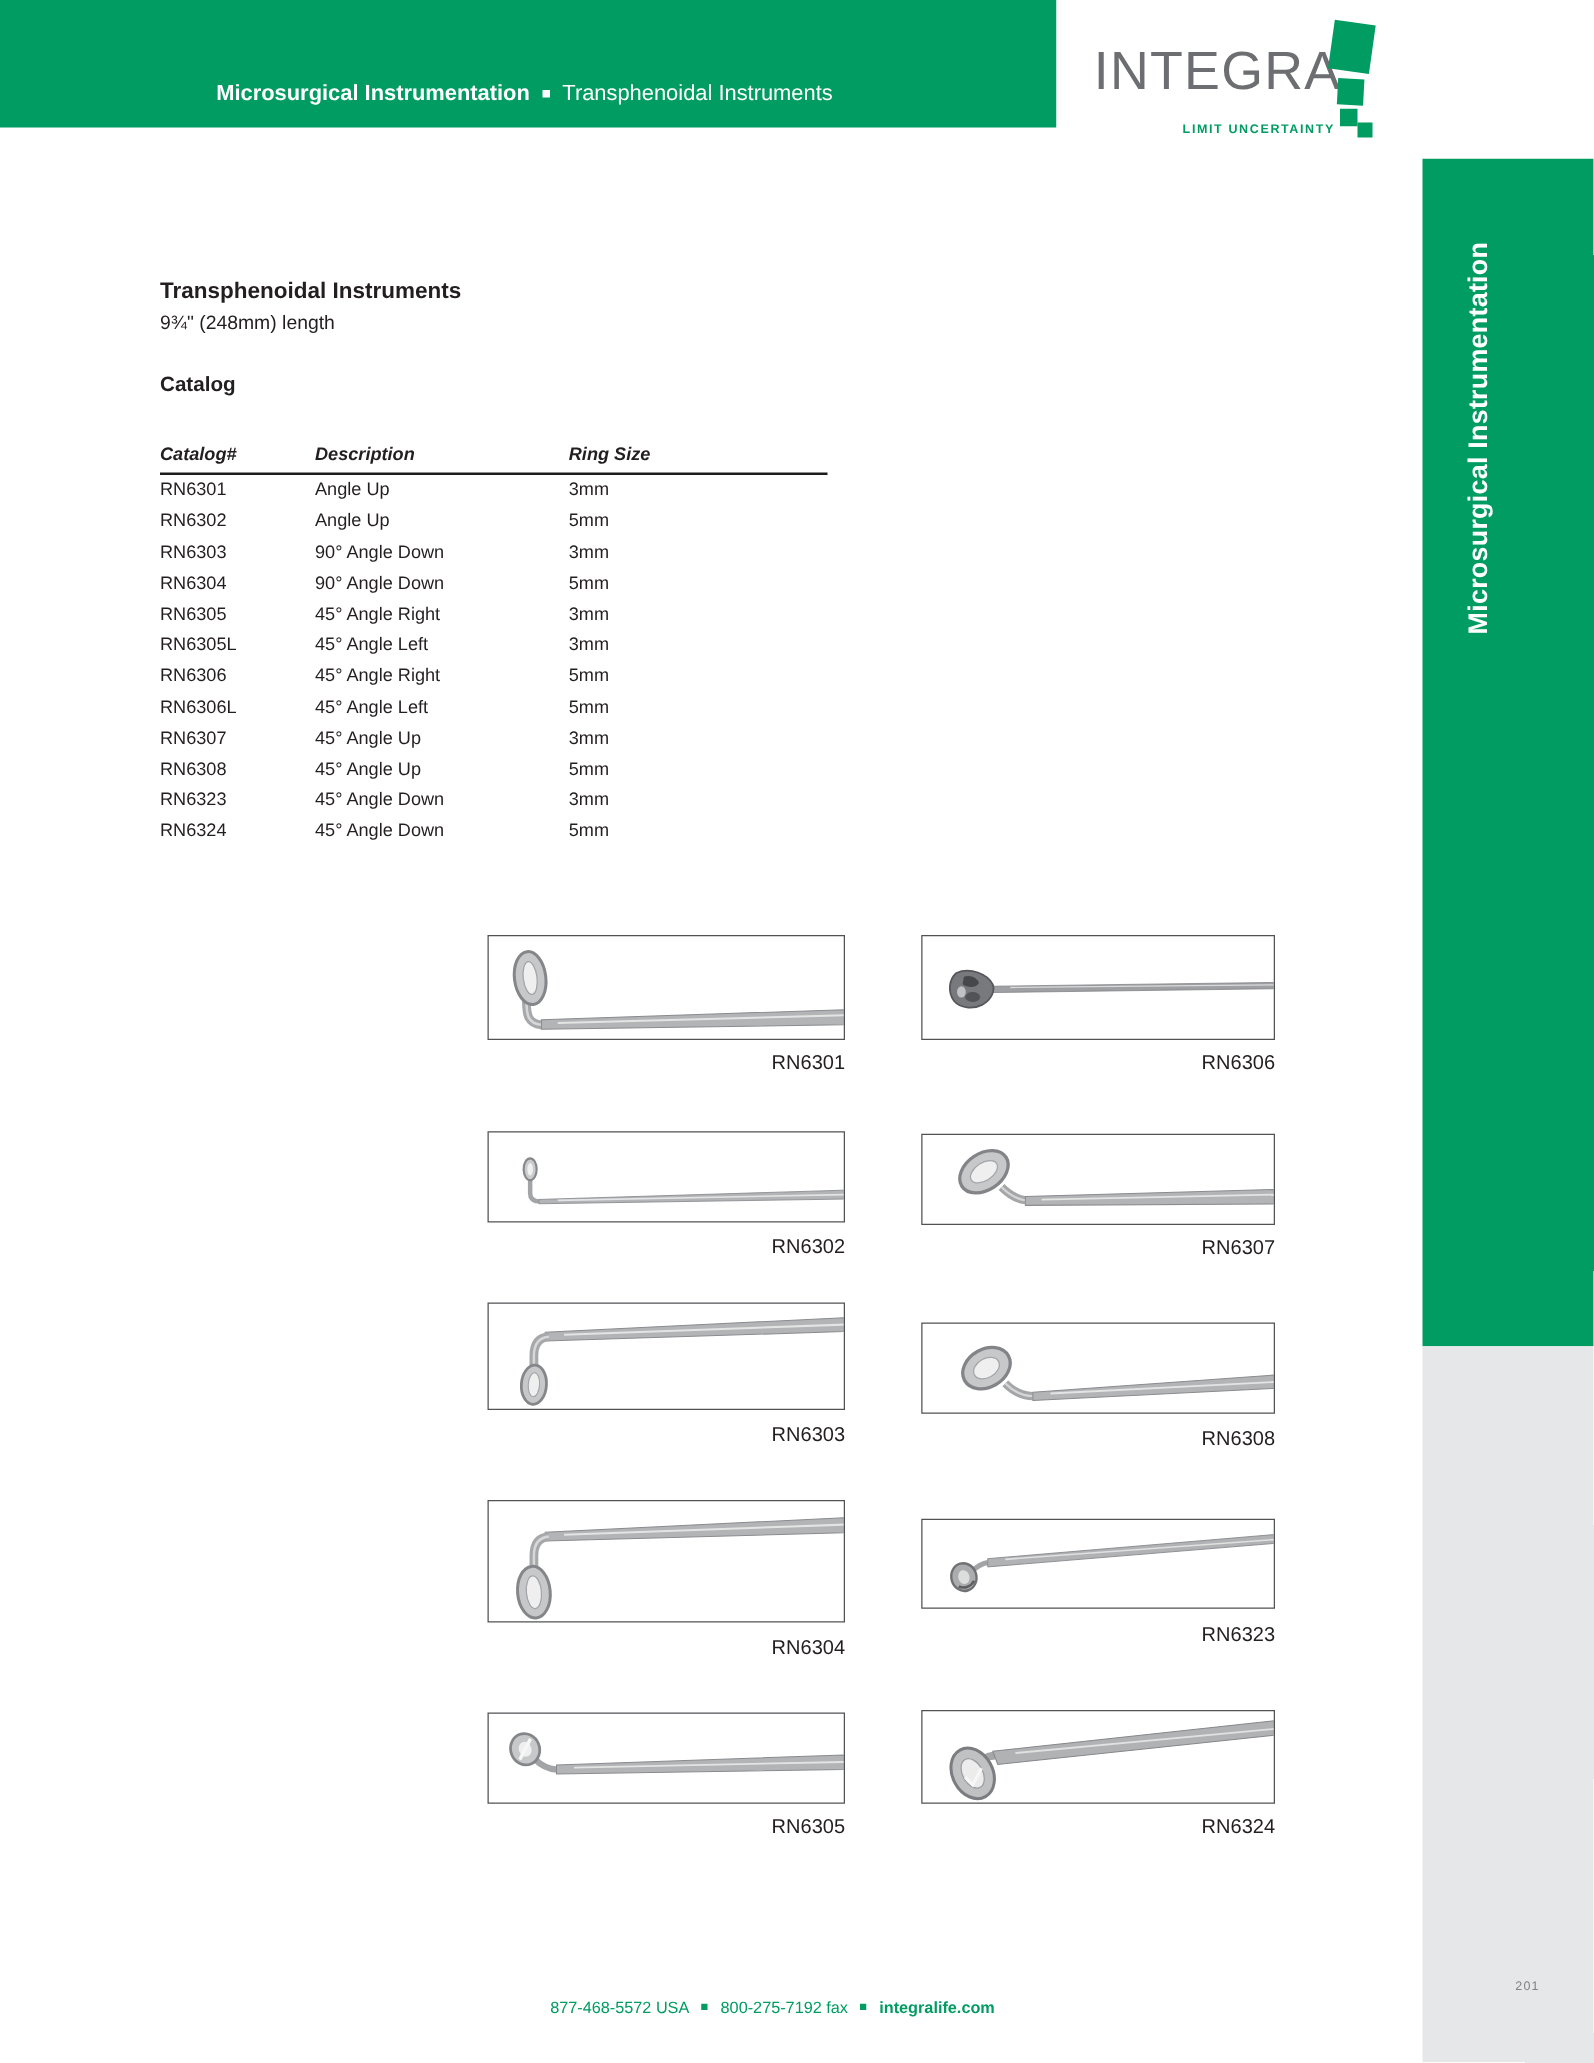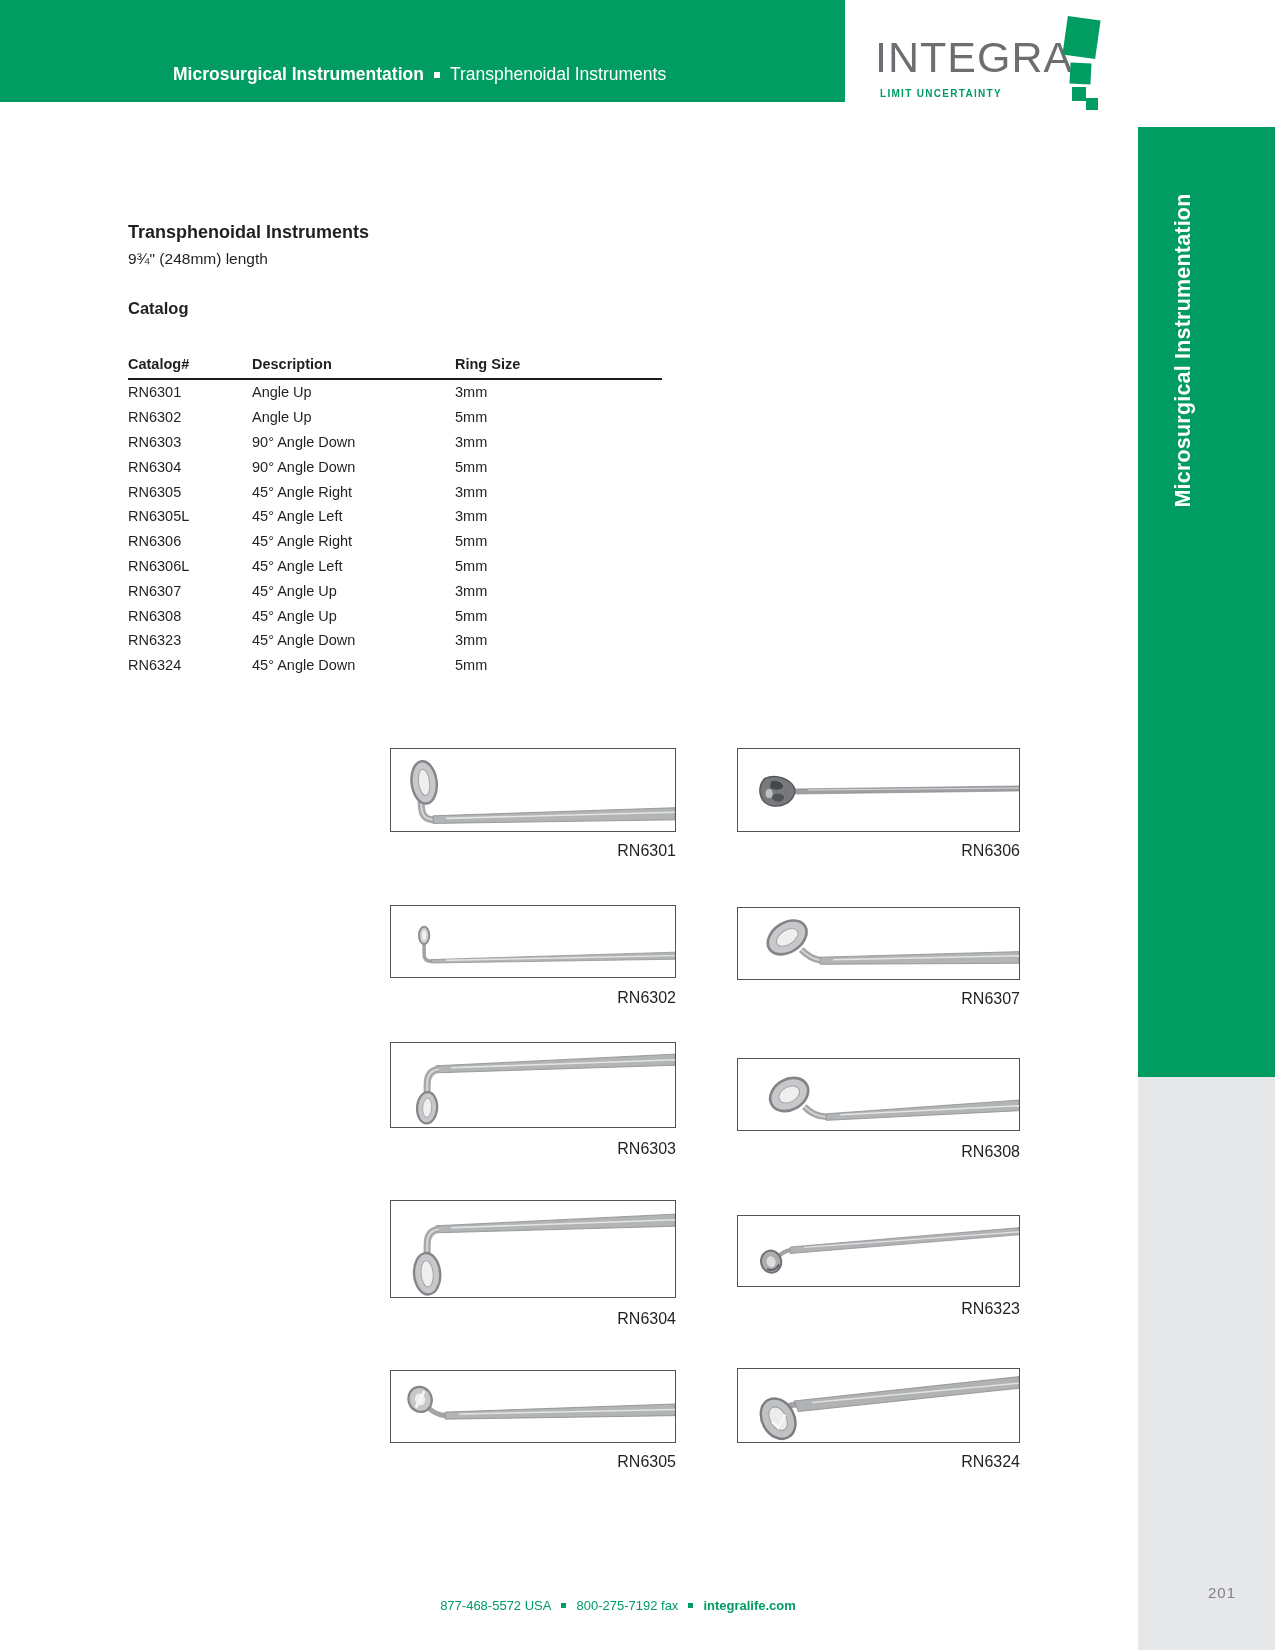--- a/index.html
+++ b/index.html
@@ -8,55 +8,55 @@
   
   .header-band{position:absolute;left:0;top:0;width:845px;height:102px;background:#009c62;}
   .header-title{position:absolute;left:173px;top:64px;display:flex;align-items:center;gap:10px;
                 color:#ffffff;font-size:17.5px;white-space:nowrap;}
   .header-title .bold{font-weight:700;}
   .sq-bullet{display:inline-block;width:6px;height:6px;background:#ffffff;}
   
   .logo{position:absolute;left:860px;top:10px;width:260px;height:110px;}
   .logo-word{position:absolute;left:15px;top:26px;font-size:43px;line-height:1;color:#6d6e71;
              letter-spacing:1px;font-weight:400;}
-  .logo-tag{position:absolute;left:20px;top:78px;width:188px;font-size:10px;
+  .logo-tag{position:absolute;left:20px;top:88px;width:188px;text-align:right;font-size:10px;
             font-weight:700;letter-spacing:1.3px;color:#009c62;white-space:nowrap;}
   .lsq{position:absolute;background:#009c62;}
   .lsq1{left:205px;top:8px;width:33px;height:39px;transform:rotate(8deg);}
   .lsq2{left:210px;top:53px;width:21px;height:21px;transform:rotate(3deg);}
   .lsq3{left:212px;top:77px;width:14px;height:14px;}
   .lsq4{left:226px;top:88px;width:12px;height:12px;}
   
   .side-band{position:absolute;left:1138px;top:127px;width:137px;height:950px;background:#009c62;}
   .gray-band{position:absolute;left:1138px;top:1077px;width:137px;height:573px;background:#e6e7e8;}
   .side-label-wrap{position:absolute;left:1138px;top:150px;width:90px;height:400px;
                    display:flex;align-items:center;justify-content:center;}
   .side-label{transform:rotate(-90deg);white-space:nowrap;color:#ffffff;font-size:21.5px;
               font-weight:700;letter-spacing:0.2px;}
   
   .doc-title{position:absolute;left:128px;top:222px;font-size:18px;font-weight:700;}
   .doc-sub{position:absolute;left:128px;top:250px;font-size:15.5px;}
   .doc-section{position:absolute;left:128px;top:299px;font-size:16.5px;font-weight:700;}
   
   .tbl{position:absolute;left:128px;top:356px;width:534px;}
   .thead{display:flex;font-size:14.5px;font-weight:700;padding-bottom:6px;
-         border-bottom:2.5px solid #1c1c1c;}
+         border-bottom:2.5px solid #1c1c1c;font-style:italic;}
   .trow{display:flex;height:24.8px;align-items:center;font-size:14.5px;}
   .c1{width:124px;} .c2{width:203px;} .c3{width:207px;}
   
   .frame{position:absolute;background:#ffffff;border:1.5px solid #515254;box-sizing:border-box;}
   .frame svg{display:block;width:100%;height:100%;}
   .fig-label{position:absolute;font-size:16px;color:#231f20;text-align:right;}
   
   .footer{position:absolute;left:0;top:1598px;width:1236px;text-align:center;color:#009c62;
           font-size:13px;white-space:nowrap;}
   .footer .bold{font-weight:700;}
   .footer .gsq{display:inline-block;width:5px;height:5px;background:#009c62;margin:0 10px 2px 10px;
                vertical-align:middle;}
-  .page-num{position:absolute;left:1187px;top:1584px;width:70px;text-align:center;font-size:15px;
+  .page-num{position:absolute;left:1187px;top:1584px;width:70px;text-align:center;font-size:10px;
             color:#808285;letter-spacing:1px;}
 </style>
 </head>
 <body>
 
 <div class="page">
 
   <div class="header-band">
     <div class="header-title">
       <span class="bold">Microsurgical Instrumentation</span>

